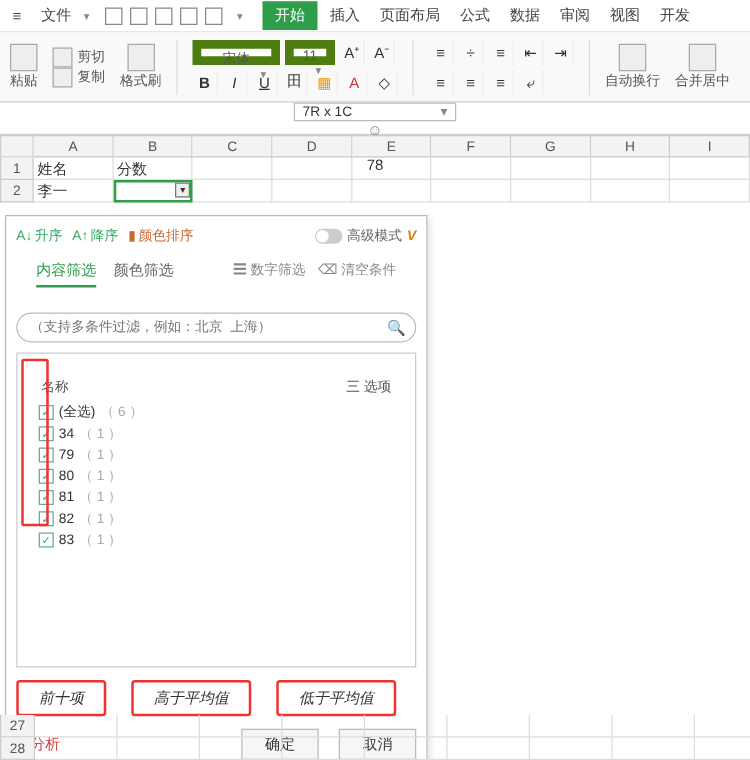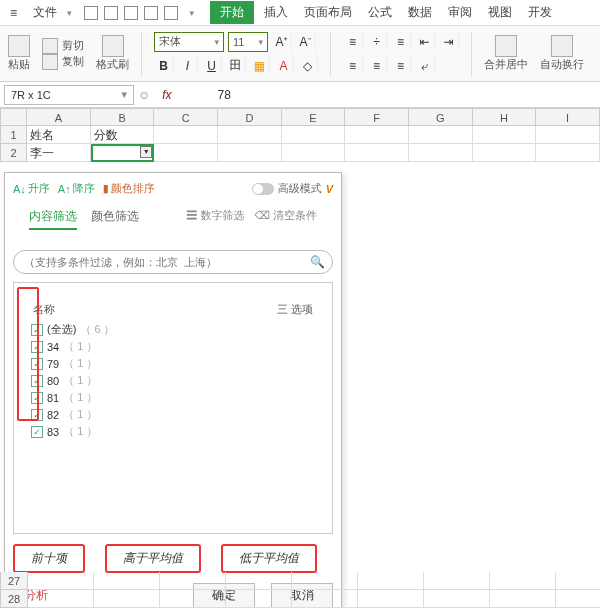--- a/index.html
+++ b/index.html
@@ -11,28 +11,28 @@
   .menu-btn.active { background: #2e9e4b; color: #fff; padding: 3px 10px; }
   .qat { display: flex; gap: 6px; margin: 0 8px; }
   .qat span { width: 14px; height: 14px; border: 1px solid #888; display: inline-block; }
 
   
   .ribbon { display: flex; align-items: center; height: 56px; border-bottom: 1px solid #d0d0d0; padding: 2px 4px; gap: 4px; background: #f9f9f9; }
   .rib-group { display: flex; flex-direction: column; align-items: center; padding: 0 4px; font-size: 11px; color: #555; }
   .rib-row { display: flex; align-items: center; gap: 4px; }
   .rib-ico { width: 16px; height: 16px; border: 1px solid #aaa; background: #eee; }
   .big-ico { width: 22px; height: 22px; border: 1px solid #aaa; background: #eee; }
-  .combo { height: 20px; border: 1px solid #4d7c0f; background: #fff; display: flex; align-items: center; padding: 0 4px; font-size: 11px; }
+  .combo { height: 20px; border: 7px solid #4d7c0f; background: #fff; display: flex; align-items: center; padding: 0 4px; font-size: 11px; flex-direction: column; }
   .combo.font { width: 70px; }
   .combo.size { width: 40px; }
   .fmt-btn { width: 20px; height: 20px; display: inline-flex; align-items: center; justify-content: center; font-size: 12px; color: #333; border-right: 1px solid #eee; }
   .divider { width: 1px; height: 44px; background: #ddd; margin: 0 4px; }
 
   
-  .fxbar { display: flex; align-items: center; height: 26px; border-bottom: 1px solid #d0d0d0; }
+  .fxbar { display: flex; align-items: center; height: 26px; border-bottom: 1px solid #d0d0d0; flex-direction: column; }
   .namebox { width: 130px; height: 20px; border: 1px solid #bbb; margin: 0 4px; display: flex; align-items: center; padding: 0 6px; font-size: 11px; }
   .namebox .dd { margin-left: auto; color: #888; }
   .fx-ico { margin: 0 40px 0 12px; font-style: italic; color: #7f1d1d; }
   .fx-input { flex: 1; padding: 0 6px; font-size: 12px; }
 
   
   .grid { position: relative; }
   .colhdr { display: flex; }
   .ch { border: 1px solid #ccc; border-left: none; background: #f3f3f3; text-align: center; font-size: 11px; color: #555; height: 18px; line-height: 18px; }
   .ch.rowhdr { width: 28px; border-left: 1px solid #ccc; }
@@ -159,25 +159,25 @@
     <div class="rib-row" style="margin-top:4px">
       <span class="fmt-btn">≡</span>
       <span class="fmt-btn">≡</span>
       <span class="fmt-btn">≡</span>
       <span class="fmt-btn">⤶</span>
     </div>
   </div>
   <div class="divider"></div>
   <div class="rib-group">
     <div class="big-ico"></div>
+    <span>自动换行</span>
+  </div>
+  <div class="rib-group">
+    <div class="big-ico"></div>
     <span>合并居中</span>
-  </div>
-  <div class="rib-group">
-    <div class="big-ico"></div>
-    <span>自动换行</span>
   </div>
 </div>
 
 <div class="fxbar">
   <div class="namebox">
     <span>7R x 1C</span>
     <span class="dd">▾</span>
   </div>
   <span style="color:#888">☺</span>
   <span class="fx-ico">fx</span>

